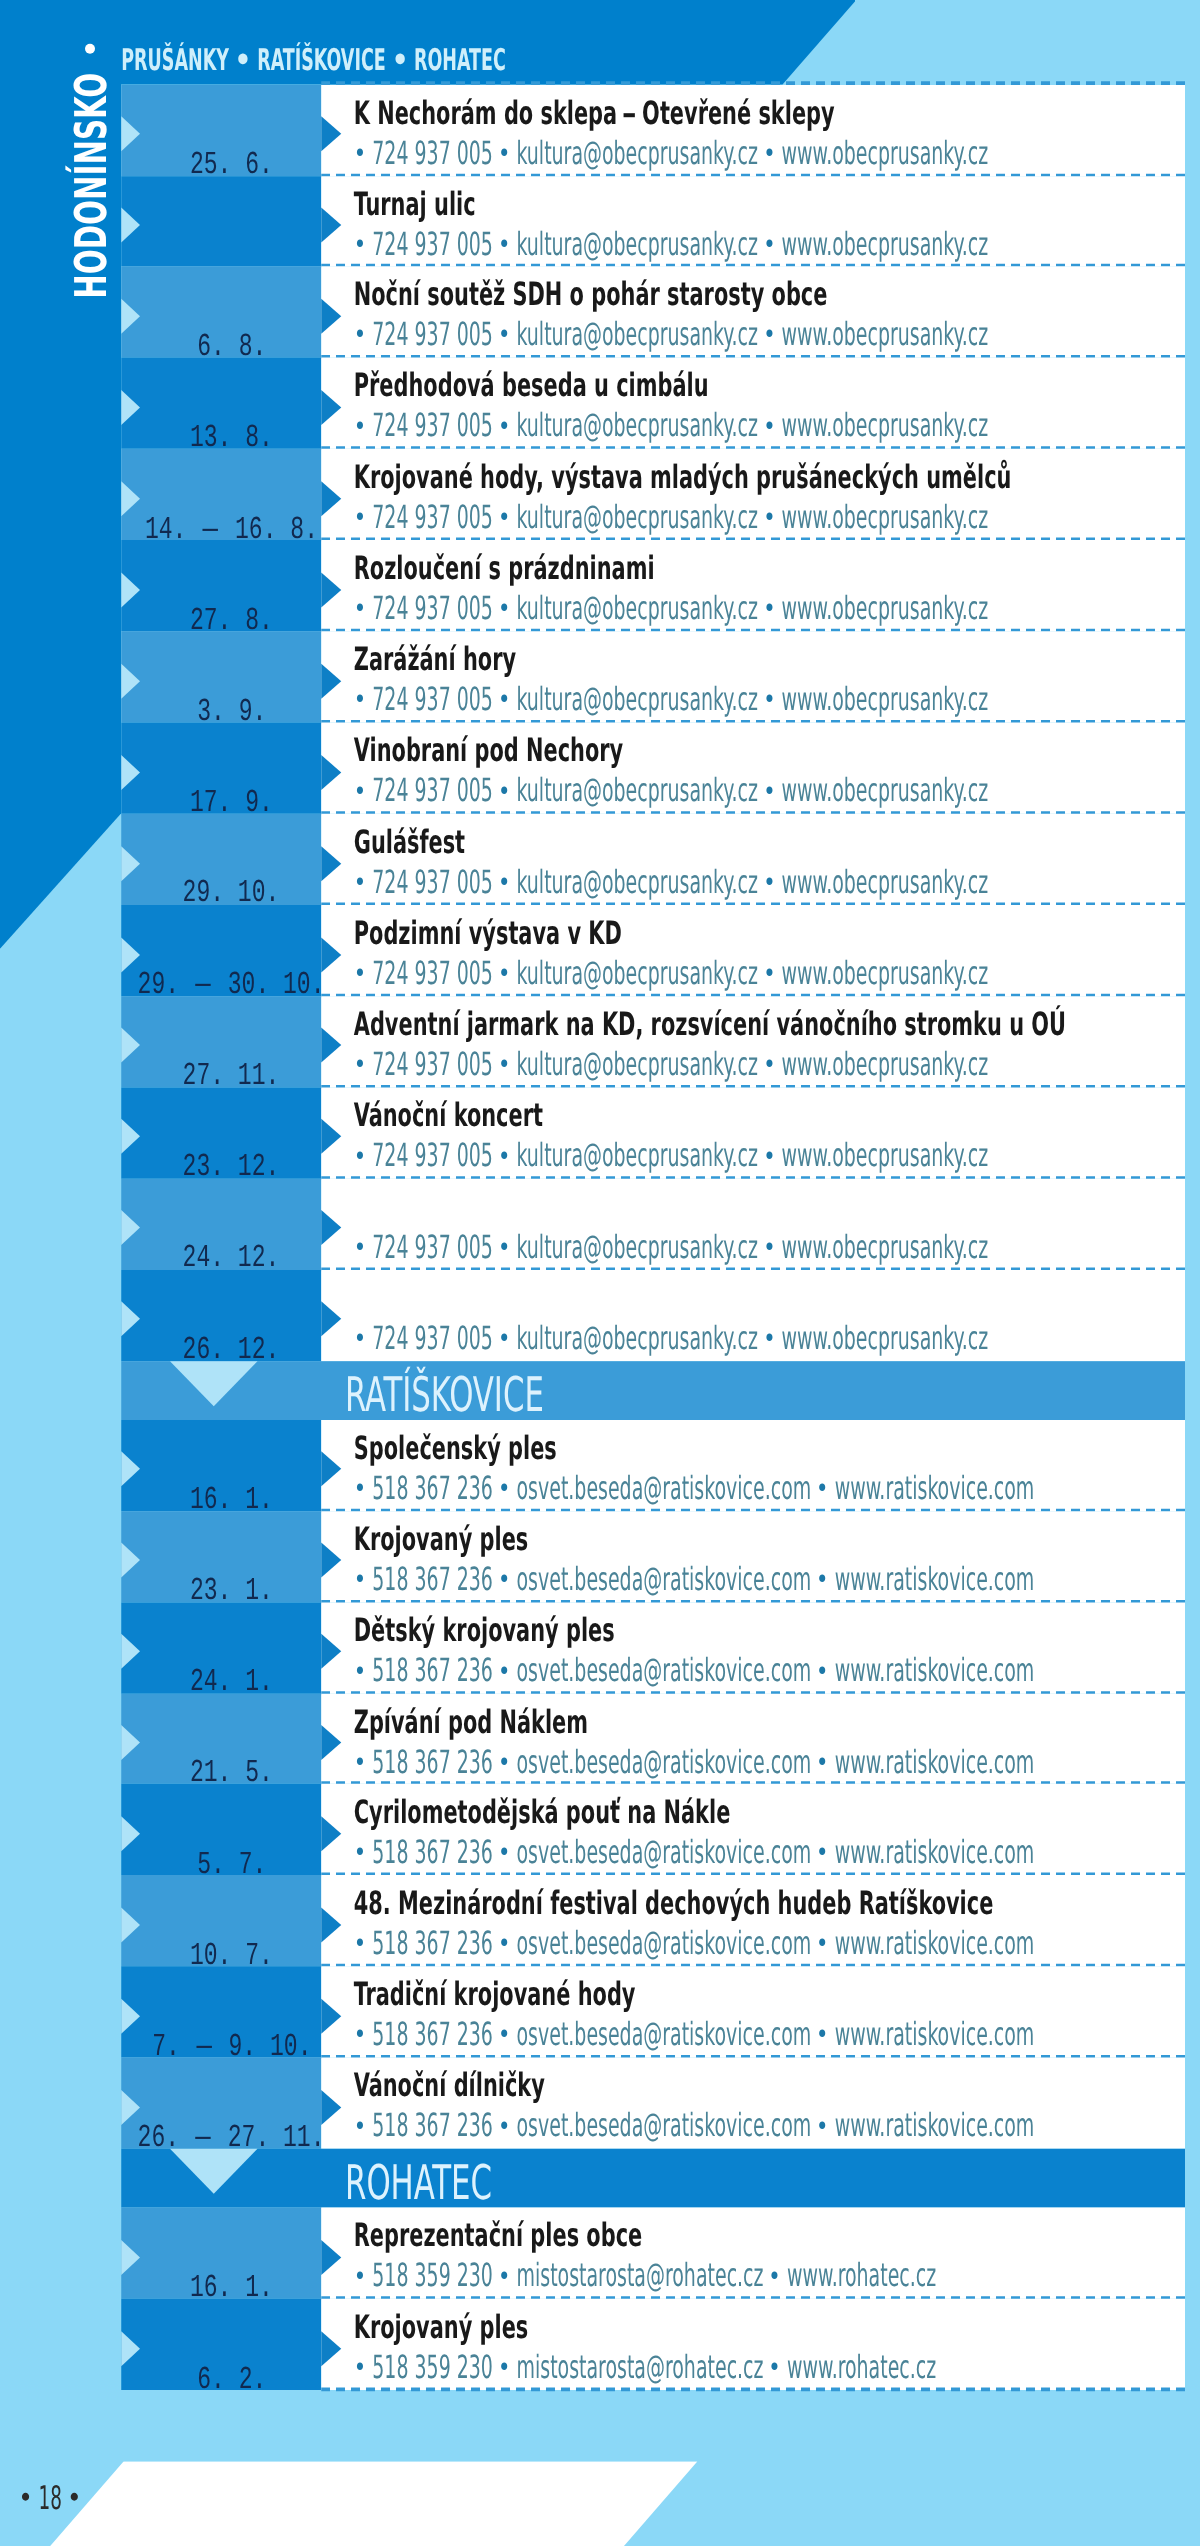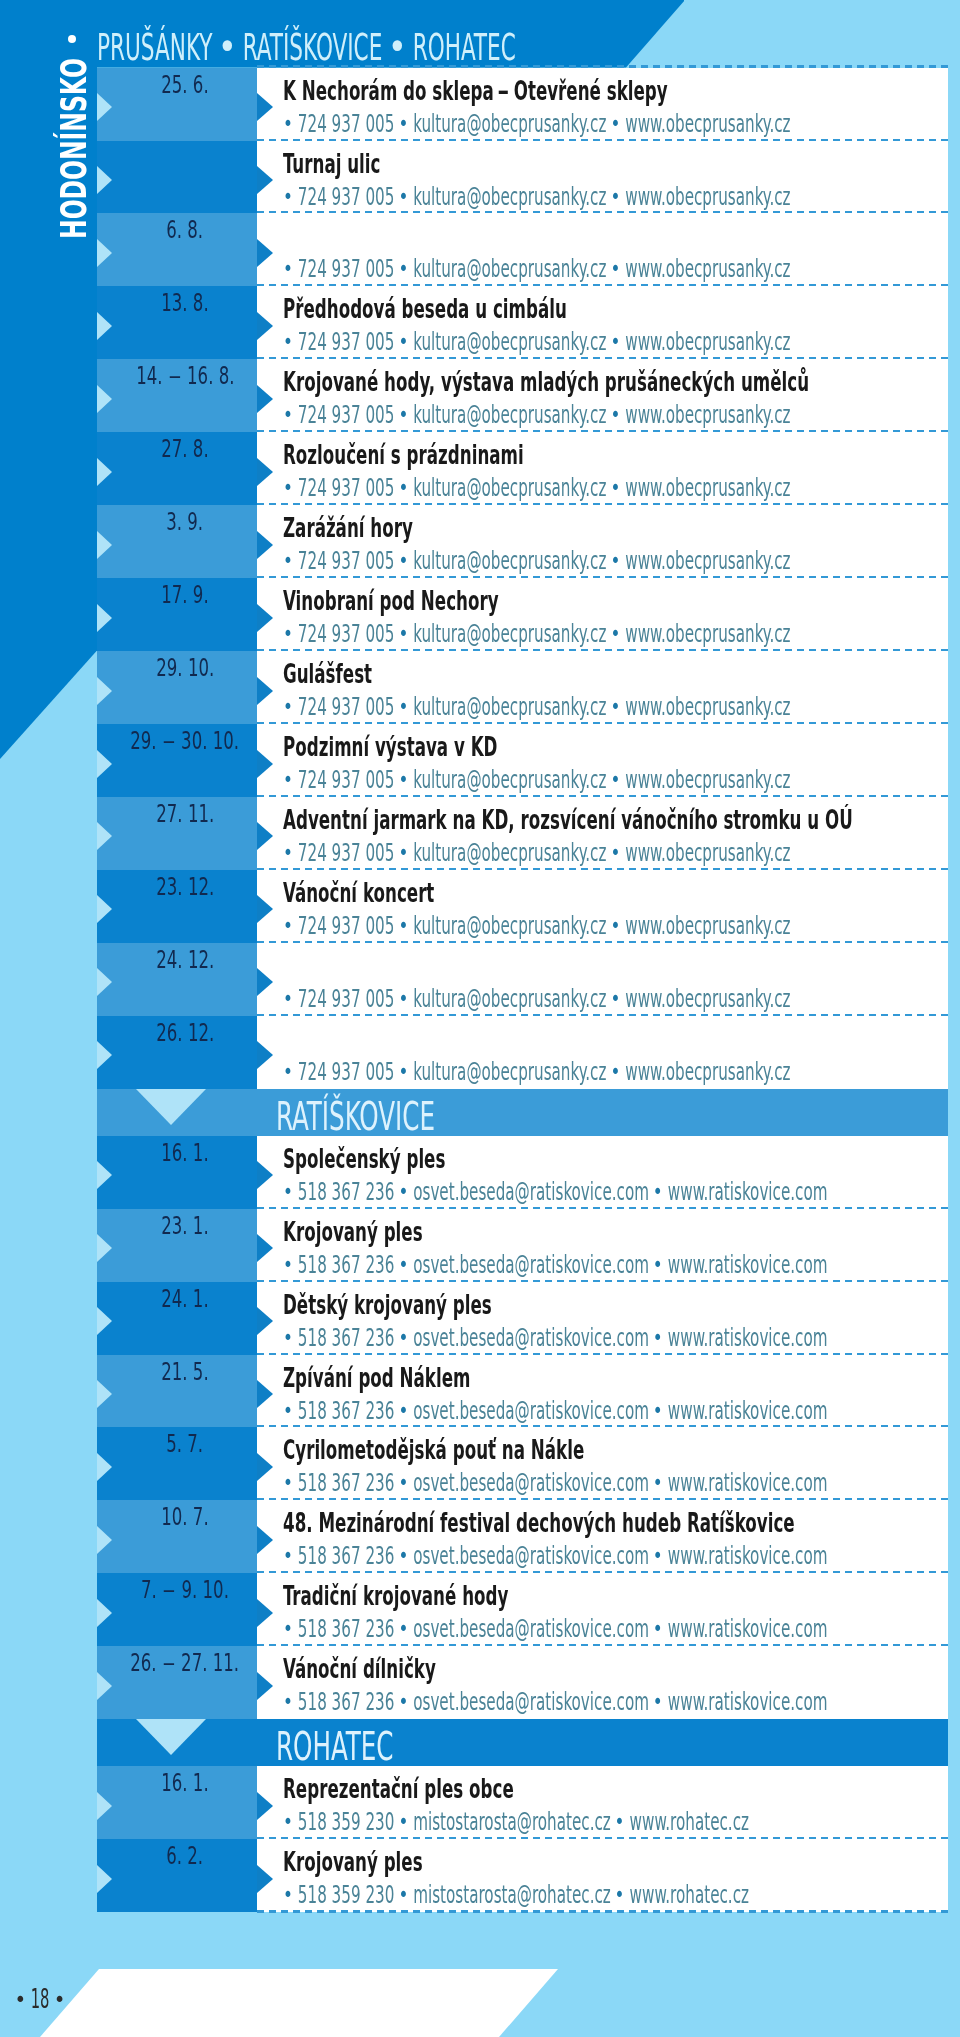--- a/index.html
+++ b/index.html
@@ -16,37 +16,37 @@
   
   .regionlabel{position:absolute;left:0px;top:0px;width:98px;height:520px;}
   .regionlabel .rot{position:absolute;left:0px;top:239px;width:300px;height:90px;
      transform:rotate(-90deg);transform-origin:0 0;
      white-space:nowrap;text-align:left;line-height:149px;
      color:#ffffff;font-weight:bold;font-size:35px;letter-spacing:0px;}
   .regionlabel .rot span{display:inline-block;transform:scaleX(0.745);transform-origin:left center;
      padding-left:0px;}
   .regionlabel .dot{position:absolute;left:68px;top:35px;width:8px;height:8px;border-radius:50%;background:#fff;}
 
-  .hdrtitle{position:absolute;left:97px;top:32px;color:#CFEFFB;font-size:37px;line-height:32.7px;
-     font-weight:400;white-space:nowrap;letter-spacing:0px;}
+  .hdrtitle{position:absolute;left:97px;top:32px;color:#CFEFFB;font-size:24px;line-height:32.7px;
+     font-weight:700;white-space:nowrap;letter-spacing:0px;}
   .hdrtitle span{display:inline-block;transform:scaleX(0.649);transform-origin:left top;}
 
   
   .rows{position:absolute;left:0;top:67.6px;width:960px;}
   .row{position:relative;height:72.94px;}
   .band{position:absolute;left:97px;top:0;width:160px;height:100%;}
   .light{background:#3B9CD8;}
   .dark{background:#0A82CE;}
   .ltri{position:absolute;left:97px;top:50%;margin-top:-11px;width:0;height:0;
       border-top:14px solid transparent;border-bottom:14px solid transparent;border-left:15px solid #AFE3F8;}
   .rtri{position:absolute;left:256.7px;top:50%;margin-top:-11px;width:0;height:0;
       border-top:14px solid transparent;border-bottom:14px solid transparent;border-left:16px solid #0E7FC6;}
   .date{position:absolute;left:85px;top:0;width:200px;height:100%;white-space:nowrap;
-      display:flex;align-items:flex-start;justify-content:center;
-      color:#11294F;font-size:25.6px;line-height:25.6px;}
+      display:flex;align-items:flex-end;justify-content:center;
+      color:#11294F;font-size:25.6px;line-height:25.6px;font-family:Liberation Mono, monospace;}
   .date span{display:inline-block;transform:scaleX(0.72) translateY(4px);transform-origin:center center;}
   .content{position:absolute;left:257px;width:691px;top:0;height:100%;background:#fff;}
   .etitle{position:absolute;left:26px;top:11px;font-weight:bold;font-size:25.7px;line-height:25.7px;color:#191919;white-space:nowrap;}
   .etitle span{display:inline-block;transform:scaleX(0.723);transform-origin:left top;}
   .econtact{position:absolute;left:22px;top:43px;font-size:25.6px;line-height:25.6px;color:#4A8397;white-space:nowrap;}
   .econtact span{display:inline-block;transform:scaleX(0.659);transform-origin:left top;}
   .econtact i{font-style:normal;}
   i.ndash{font-style:normal;display:inline-block;transform:scaleX(1.38);transform-origin:center;}
   i.bul{font-style:normal;display:inline-block;}
   .hdrtitle i.bul{transform:scaleX(1.5);padding:0 3px;}
@@ -109,20 +109,21 @@
       <div class="rtri"></div>
       <div class="dash"></div>
     </div>
     <div class="row">
       <div class="band light"></div>
       <div class="ltri"></div>
       <div class="date">
           <span>6. 8.</span>
         </div>
       <div class="content">
+        <div class="etitle"><span>Noční soutěž SDH o pohár starosty obce</span></div>
         <div class="econtact"><span><i class="bul">•</i><i class="ctxt">724 937 005</i><i class="bul">•</i><i class="ctxt">kultura@obecprusanky.cz</i><i class="bul">•</i><i class="ctxt">www.obecprusanky.cz</i></span></div>
       </div>
       <div class="rtri"></div>
       <div class="dash"></div>
     </div>
     <div class="row">
       <div class="band dark"></div>
       <div class="ltri"></div>
       <div class="date">
           <span>13. 8.</span>

